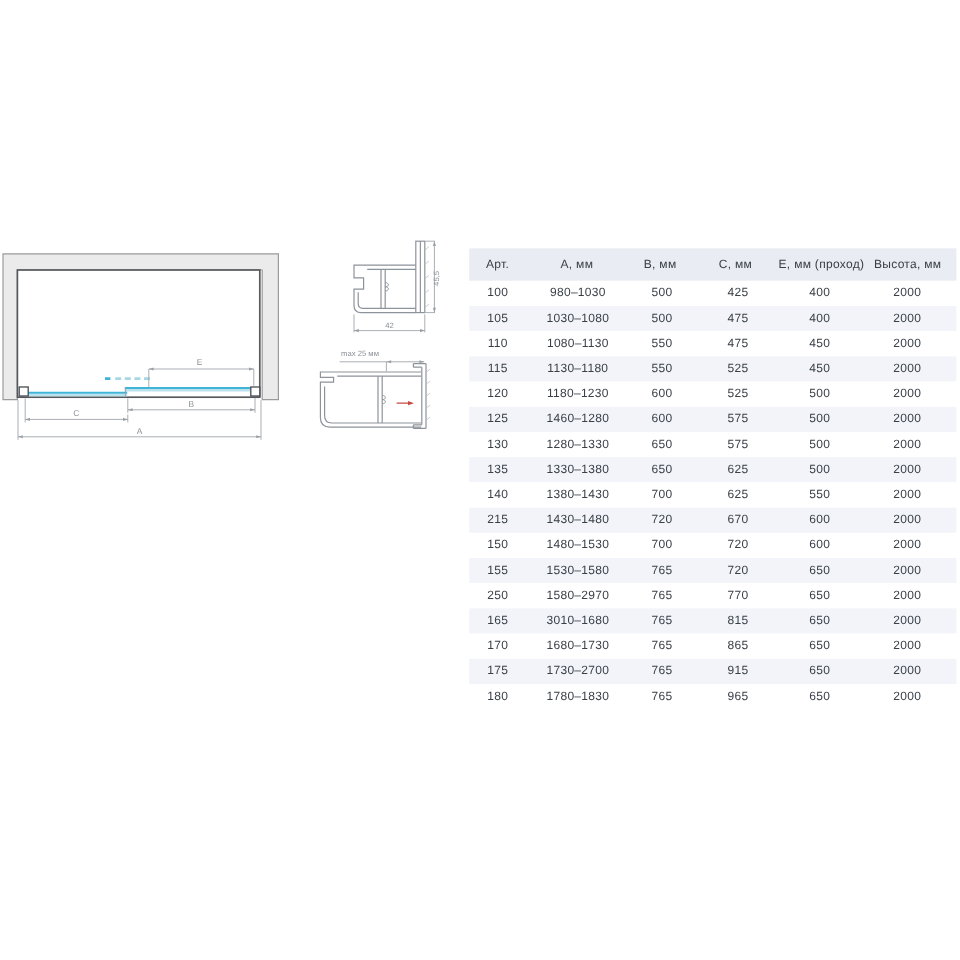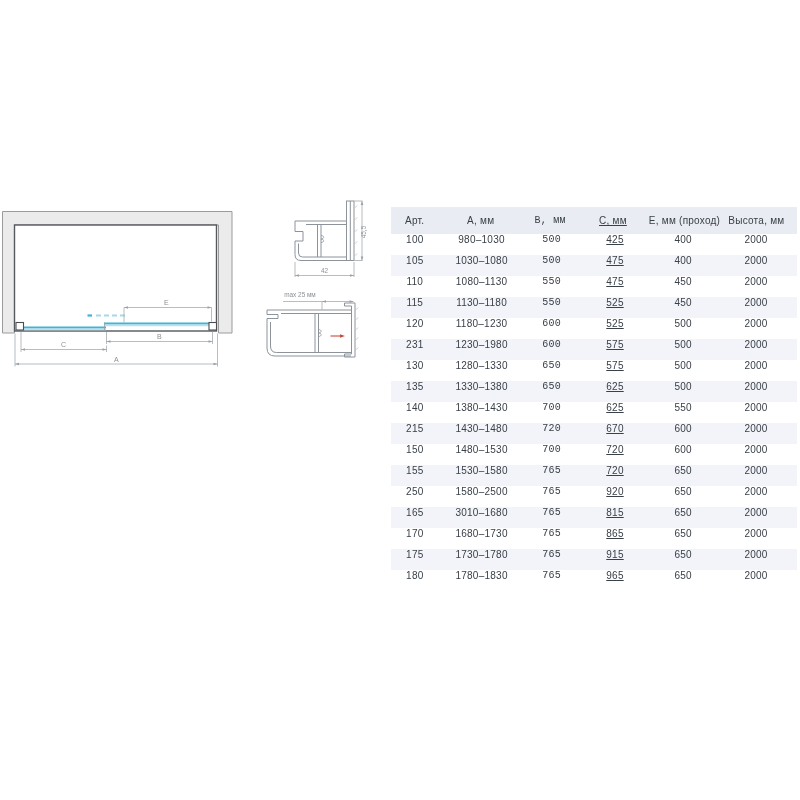--- a/index.html
+++ b/index.html
@@ -16,25 +16,25 @@
   .dimtxt{font-size:7px;fill:#8b9197;font-family:"Liberation Sans","DejaVu Sans",sans-serif;}
   .dimtxt-s{font-size:6.4px;fill:#8b9197;font-family:"Liberation Sans","DejaVu Sans",sans-serif;}
   
   #spec-table{
     position:absolute;left:391px;top:207px;width:406px;
     color:#3a4048;font-size:10px;letter-spacing:.25px;
   }
   .thead{
     display:flex;align-items:center;height:27px;background:#e9ecf2;font-weight:500;
   }
-  .trow{display:flex;height:21px;background:#ffffff;}
+  .trow{display:flex;align-items:center;height:21px;background:#ffffff;}
   .trow.alt{background:#f2f4f9;}
   .cell{text-align:center;white-space:nowrap;overflow:visible;}
-  .c0{width:50px;} .c1{width:90px;} .c2{width:57px;font-family:Liberation Mono, monospace;}
-  .c3{width:76px;text-decoration:underline;} .c4{width:67px;} .c5{width:86px;}
+  .c0{width:50px;} .c1{width:90px;} .c2{width:57px;}
+  .c3{width:76px;} .c4{width:67px;} .c5{width:86px;}
 </style>
 </head>
 <body>
 
 <svg id="main-diagram" class="abs" width="240" height="170" viewBox="0 0 240 170">
 
   <path d="M2.5,9.5 H232 V131 H218.5 V23 H14.5 V131 H2.5 Z" fill="#ebebeb" stroke="#9b9b9b" stroke-width="1" fill-rule="evenodd"></path>
 
   <rect x="14.5" y="23" width="202" height="106" fill="#ffffff" stroke="#55585c" stroke-width="1.4"></rect>
 
@@ -211,22 +211,22 @@
       </div>
       <div class="trow">
         <div class="cell c0">120</div>
         <div class="cell c1">1180–1230</div>
         <div class="cell c2">600</div>
         <div class="cell c3">525</div>
         <div class="cell c4">500</div>
         <div class="cell c5">2000</div>
       </div>
       <div class="trow alt">
-        <div class="cell c0">231</div>
-        <div class="cell c1">1230–1980</div>
+        <div class="cell c0">125</div>
+        <div class="cell c1">1460–1280</div>
         <div class="cell c2">600</div>
         <div class="cell c3">575</div>
         <div class="cell c4">500</div>
         <div class="cell c5">2000</div>
       </div>
       <div class="trow">
         <div class="cell c0">130</div>
         <div class="cell c1">1280–1330</div>
         <div class="cell c2">650</div>
         <div class="cell c3">575</div>
@@ -268,23 +268,23 @@
       <div class="trow alt">
         <div class="cell c0">155</div>
         <div class="cell c1">1530–1580</div>
         <div class="cell c2">765</div>
         <div class="cell c3">720</div>
         <div class="cell c4">650</div>
         <div class="cell c5">2000</div>
       </div>
       <div class="trow">
         <div class="cell c0">250</div>
-        <div class="cell c1">1580–2500</div>
-        <div class="cell c2">765</div>
-        <div class="cell c3">920</div>
+        <div class="cell c1">1580–2970</div>
+        <div class="cell c2">765</div>
+        <div class="cell c3">770</div>
         <div class="cell c4">650</div>
         <div class="cell c5">2000</div>
       </div>
       <div class="trow alt">
         <div class="cell c0">165</div>
         <div class="cell c1">3010–1680</div>
         <div class="cell c2">765</div>
         <div class="cell c3">815</div>
         <div class="cell c4">650</div>
         <div class="cell c5">2000</div>
@@ -292,21 +292,21 @@
       <div class="trow">
         <div class="cell c0">170</div>
         <div class="cell c1">1680–1730</div>
         <div class="cell c2">765</div>
         <div class="cell c3">865</div>
         <div class="cell c4">650</div>
         <div class="cell c5">2000</div>
       </div>
       <div class="trow alt">
         <div class="cell c0">175</div>
-        <div class="cell c1">1730–1780</div>
+        <div class="cell c1">1730–2700</div>
         <div class="cell c2">765</div>
         <div class="cell c3">915</div>
         <div class="cell c4">650</div>
         <div class="cell c5">2000</div>
       </div>
       <div class="trow">
         <div class="cell c0">180</div>
         <div class="cell c1">1780–1830</div>
         <div class="cell c2">765</div>
         <div class="cell c3">965</div>

